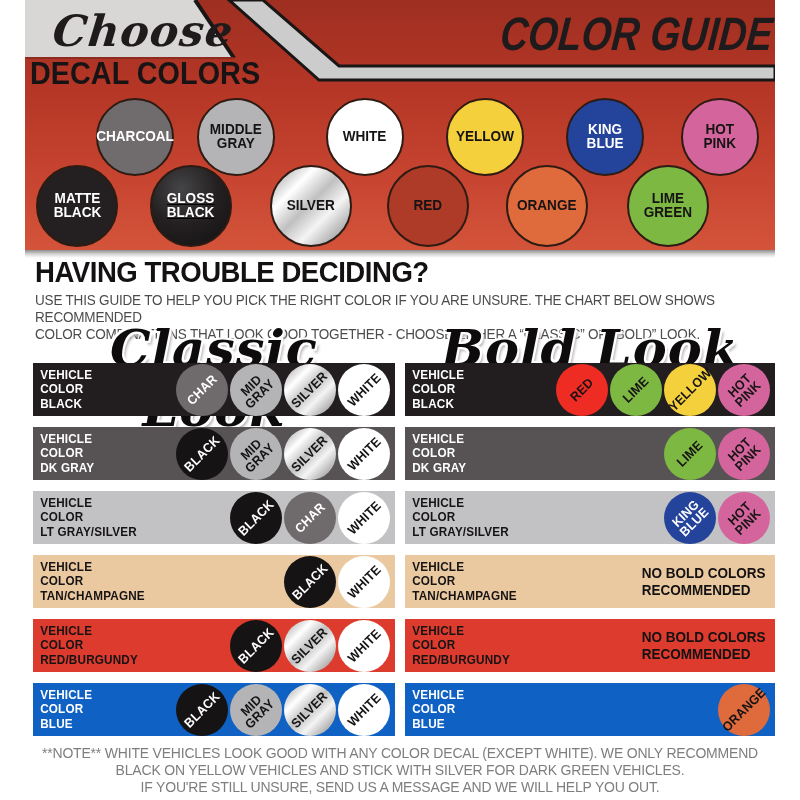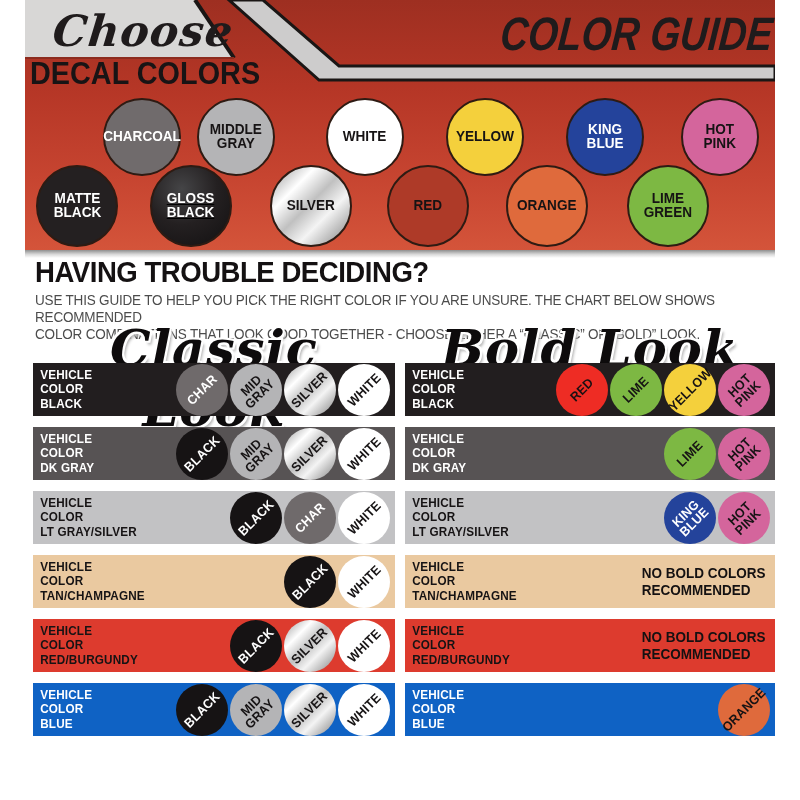--- a/index.html
+++ b/index.html
@@ -73,21 +73,21 @@
       <polygon points="204,0 238,0 314,66 750,66 750,80 294,80" fill="#cdcccc" stroke="#1a1615" stroke-width="3"></polygon>
 
       <polygon points="0,0 170,0 209,58 0,58" fill="#d8d7d6"></polygon>
       <line x1="170" y1="0" x2="209" y2="58" stroke="#1a1615" stroke-width="4"></line>
       <line x1="0" y1="58" x2="209" y2="58" stroke="#8c2b1e" stroke-width="2"></line>
     </svg>
     <div class="choose-label">Choose</div>
     <div class="decal-colors-label">DECAL COLORS</div>
     <div class="color-guide-label">COLOR GUIDE</div>
     <div id="banner-swatches">
-        <div class="swatch" style="height: 78px; width: 78px; left: 71px; top: 98px; background: rgb(112, 107, 108); margin-left: 7px;">
+        <div class="swatch" style="height: 78px; width: 78px; left: 71px; top: 98px; background: rgb(112, 107, 108);">
           <span class="lbl" style="color: rgb(255, 255, 255);">CHARCOAL</span>
         </div>
         <div class="swatch" style="height: 78px; width: 78px; left: 172px; top: 98px; background: rgb(180, 180, 182);">
           <span class="lbl" style="color: rgb(22, 19, 20);">MIDDLE
 GRAY</span>
         </div>
         <div class="swatch" style="height: 78px; width: 78px; left: 301px; top: 98px; background: rgb(255, 255, 255);">
           <span class="lbl" style="color: rgb(22, 19, 20);">WHITE</span>
         </div>
         <div class="swatch" style="height: 78px; width: 78px; left: 421px; top: 98px; background: rgb(244, 208, 60);">
@@ -309,13 +309,16 @@
 COLOR
 BLUE</div>
         <div class="strip">
           <div class="g-circle" style="background: rgb(223, 106, 60);">
             <span class="lbl" style="color: rgb(22, 19, 20);">ORANGE</span>
           </div>
         </div>
       </div>
     </div>
 
+  <div class="footer-note">**NOTE** WHITE VEHICLES LOOK GOOD WITH ANY COLOR DECAL (EXCEPT WHITE).  WE ONLY RECOMMEND
+BLACK ON YELLOW VEHICLES AND STICK WITH SILVER FOR DARK GREEN VEHICLES.
+IF YOU'RE STILL UNSURE, SEND US A MESSAGE AND WE WILL HELP YOU OUT.</div>
 </div>
 
 </body></html>

